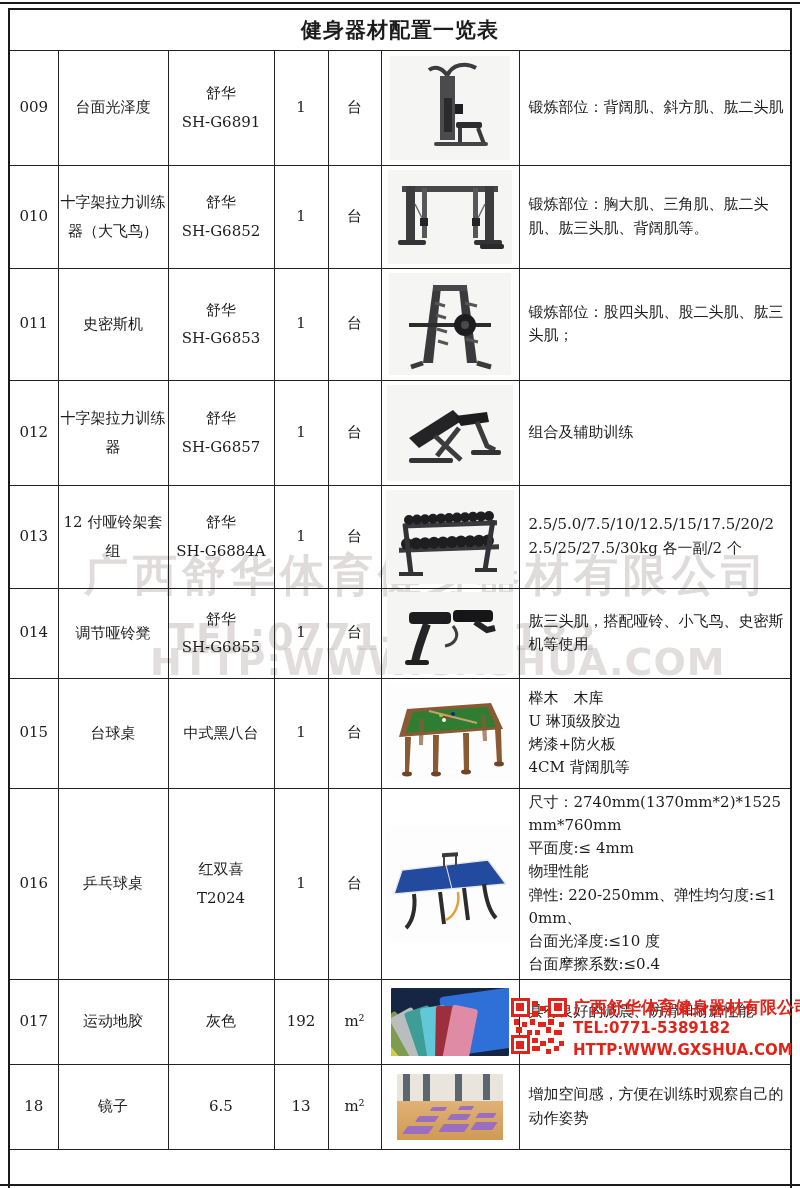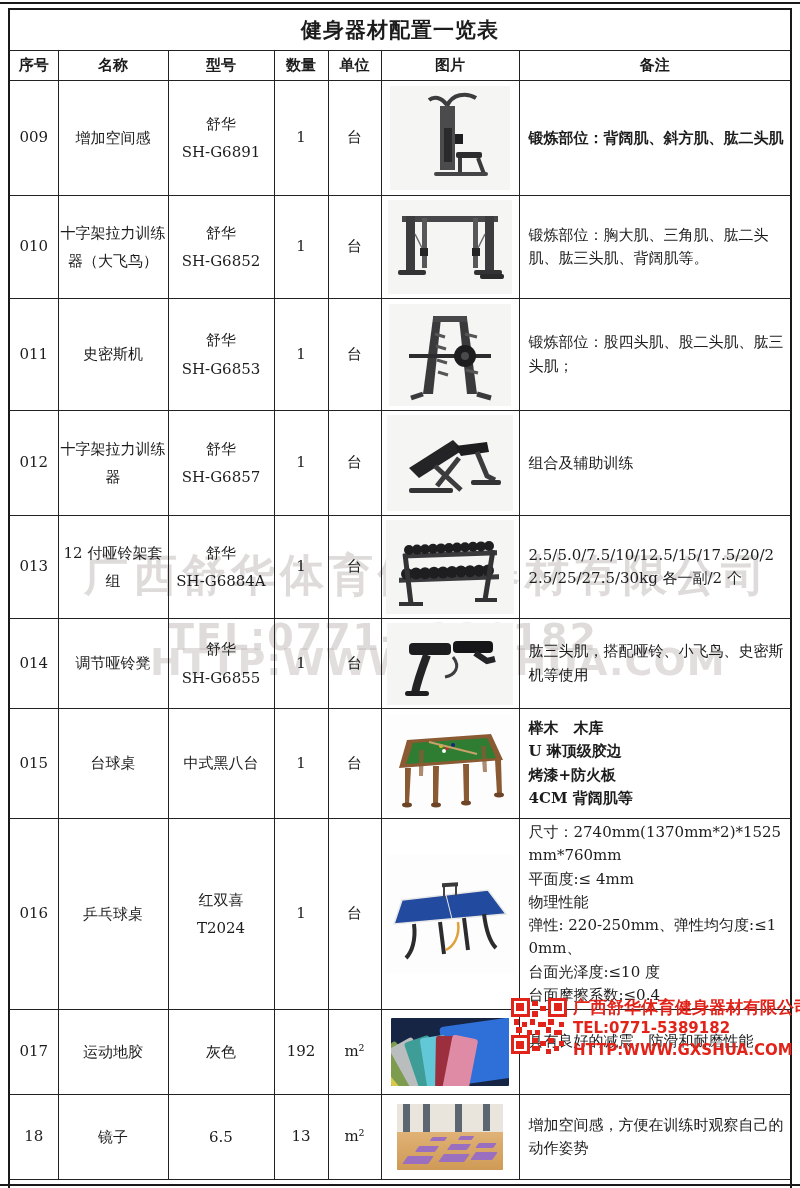--- a/index.html
+++ b/index.html
@@ -17,21 +17,21 @@
   .wm2{left:168px;top:596px;font-size:38px;letter-spacing:2px;font-family:"DejaVu Sans","Liberation Sans",sans-serif;margin-top:19px;}
   .wm3{left:150px;top:640px;font-size:38px;letter-spacing:1px;font-family:"DejaVu Sans","Liberation Sans",sans-serif;}
 
   .tbl-wrap{position:absolute;left:8px;top:8px;z-index:2;}
   table{border-collapse:collapse;table-layout:fixed;width:784px;background:transparent;}
   td{border:1px solid #222;text-align:center;vertical-align:middle;font-size:15px;line-height:1.7;padding:2px;background:transparent;overflow:hidden;}
   table{border:2px solid #1a1a1a;}
   .title-cell{font-size:21px;font-weight:bold;letter-spacing:1px;}
   .hdr td{font-weight:bold;font-size:15px;}
   .remark{text-align:left;padding:2px 6px 2px 9px;line-height:1.55;word-break:break-all;}
-  .remark .ln{min-height:22px;font-weight:bold;}
+  .remark .ln{min-height:22px;}
   .vtop{vertical-align:top;padding-top:20px;}
   .model .ln, .name-cell{line-height:1.9;}
   .footer-cell{text-align:left;font-size:15px;line-height:2.0;padding:6px 10px 4px 12px;text-indent:2em;}
 
   .img-box{margin:0 auto;display:flex;align-items:center;justify-content:center;}
   .eq{background:#f5f5f4;}
 
   
   .stamp{position:absolute;left:511px;top:996px;z-index:3;pointer-events:none;display:flex;align-items:flex-start;}
   .stamp-text{margin-left:6px;font-family:"DejaVu Sans","Liberation Sans",sans-serif;font-weight:bold;text-align:left;}
@@ -69,33 +69,24 @@
         <col style="width:53px">
         <col style="width:138px">
         <col>
 </colgroup>
 
 <tbody>
         <tr style="height:38px">
   <td colspan="7" class="title-cell">健身器材配置一览表</td>
 </tr>
 
-<tr class="hdr" style="height:29px">
-  <td>序号</td>
-  <td>名称</td>
-  <td>型号</td>
-  <td>数量</td>
-  <td>单位</td>
-  <td>图片</td>
-  <td>备注</td>
-</tr>
 
 <tr style="height:115px">
   <td>009</td>
-  <td class="name-cell">增加空间感</td>
+  <td class="name-cell">台面光泽度</td>
   <td class="model">
     <div class="ln">舒华</div>
     <div class="ln">SH-G6891</div>
   </td>
   <td>1</td>
   <td>台</td>
   <td>
     <div class="img-box eq" style="width:120px;height:104px">
       <svg width="104" height="96" viewBox="0 0 100 96">
         <rect x="40" y="16" width="15" height="64" fill="#4b4b4d"></rect>

